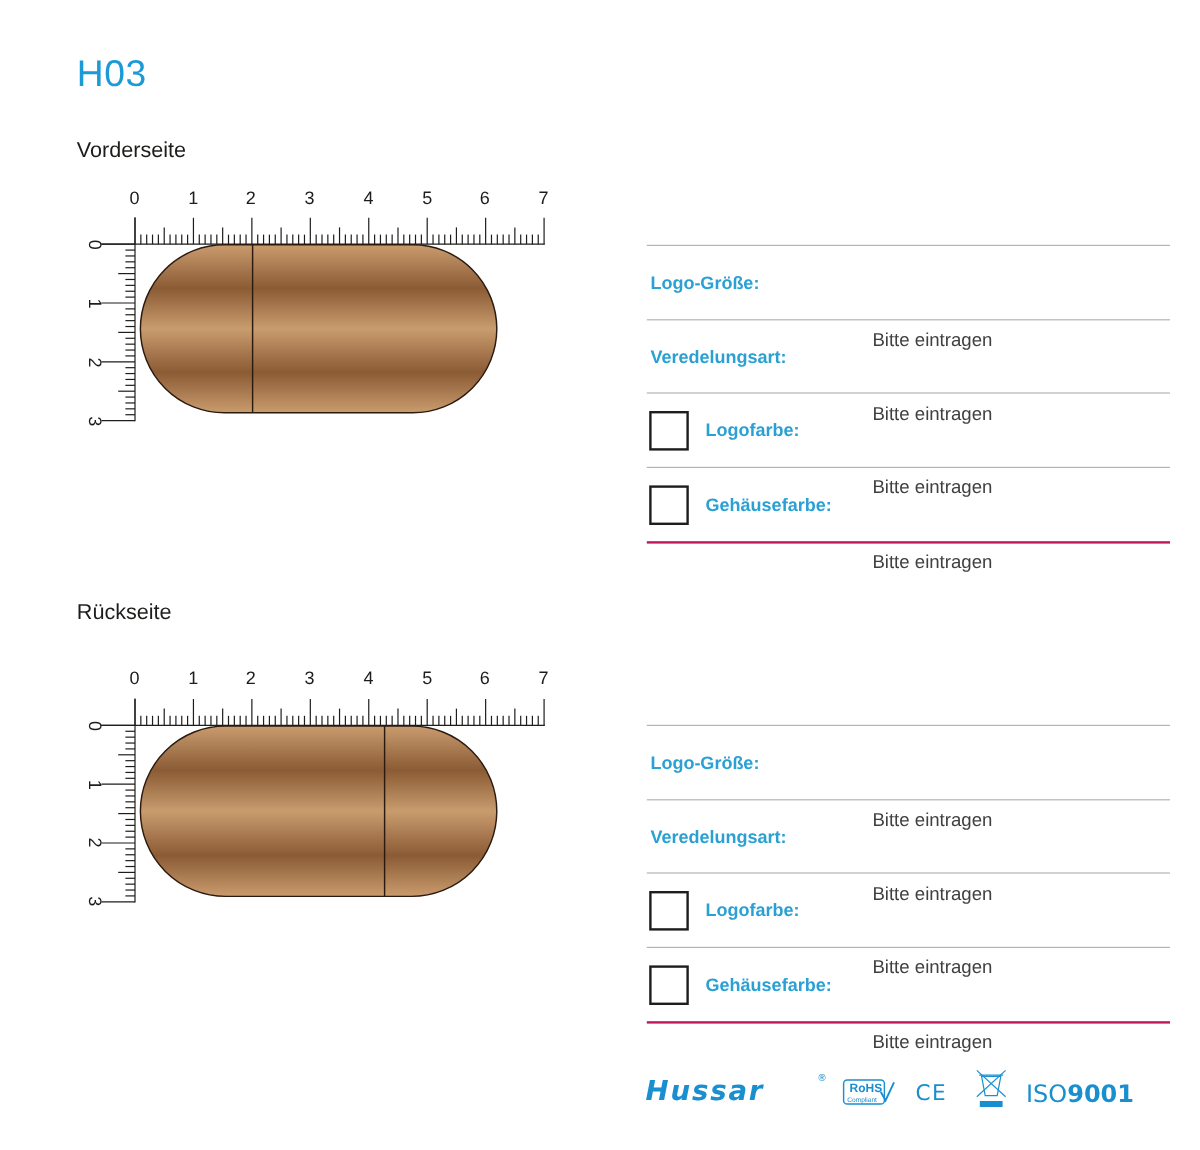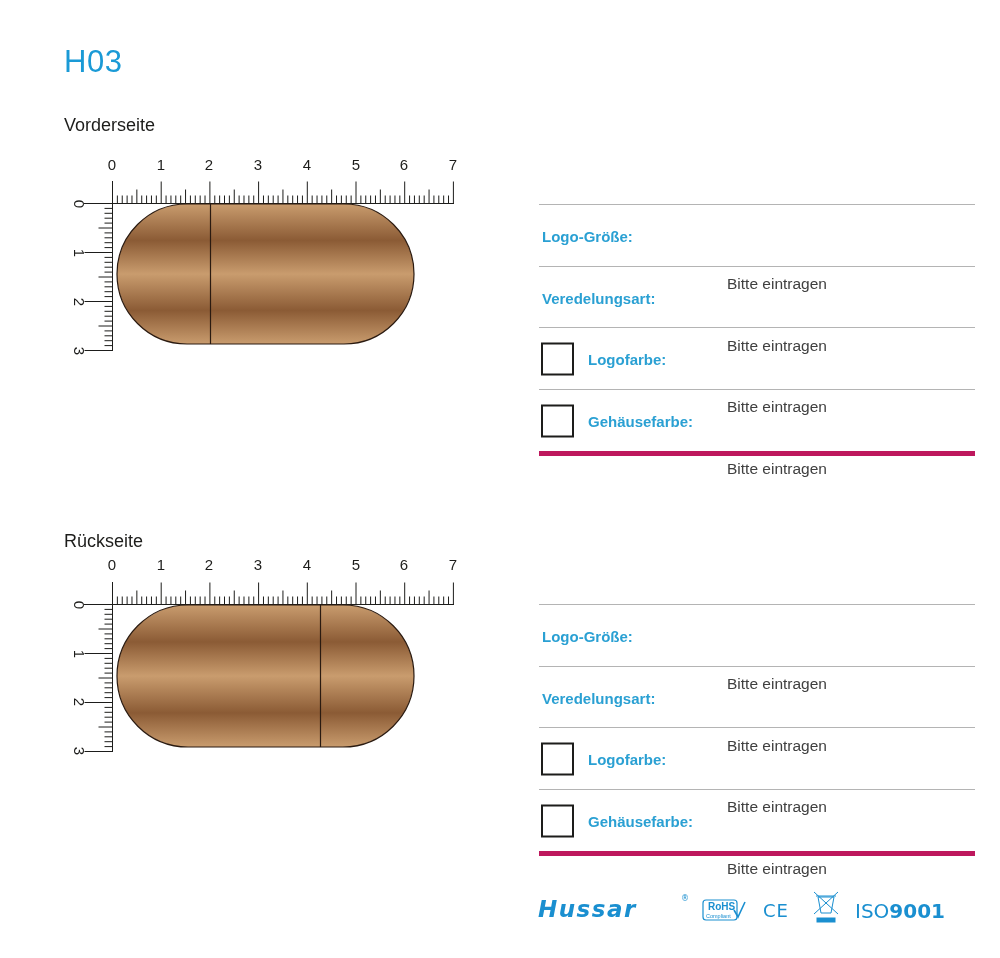--- a/index.html
+++ b/index.html
@@ -3,21 +3,21 @@
 <meta charset="utf-8">
 <style>
   html,body{margin:0;padding:0;background:#fff;}
   body{width:1000px;height:958px;position:relative;overflow:hidden;font-family:"Liberation Sans","DejaVu Sans",sans-serif;color:#1d1d1b;}
   .abs{position:absolute;}
   .title{left:64px;top:44px;font-size:31px;font-weight:normal;color:#1a9ad6;letter-spacing:0.5px;}
   .section-title{left:64px;font-size:18px;font-weight:normal;color:#1d1d1b;}
   .ruler{left:60px;}
   .spec-table{left:539px;width:436px;}
   .spec-row{position:absolute;left:0;width:436px;height:61px;border-top:1px solid #b4b4b4;}
-  .spec-row.last{border-bottom:5px solid #be185d;}
+  .spec-row.last{border-bottom:2px solid #be185d;}
   .spec-label{position:absolute;top:50%;transform:translateY(-50%);left:3px;font-size:15px;font-weight:bold;color:#2aa0d3;white-space:nowrap;}
   .spec-label.with-box{left:49px;}
   .spec-value{position:absolute;top:50%;transform:translateY(-50%);left:188px;font-size:15.5px;color:#404040;white-space:nowrap;margin-top:48px;}
   .color-box{position:absolute;left:2px;top:50%;transform:translateY(-50%);width:33px;height:33px;border:2px solid #1d1d1b;box-sizing:border-box;background:#fff;cursor:pointer;}
   .footer{left:538px;top:888px;width:420px;height:44px;}
 </style>
 </head>
 <body>
 
 <div class="abs title">H03</div>
@@ -185,21 +185,21 @@
     <span class="spec-label with-box">Logofarbe:</span>
     <span class="spec-value">Bitte eintragen</span>
   </div>
   <div class="spec-row last" style="top:185px;">
     <span class="color-box"></span>
     <span class="spec-label with-box">Gehäusefarbe:</span>
     <span class="spec-value">Bitte eintragen</span>
   </div>
 </div>
 
-<div class="abs section-title" style="top:531px;">Rückseite</div>
+<div class="abs section-title" style="top:500px;">Rückseite</div>
 
 <svg class="abs ruler" style="left:60px;top:550px;" width="410" height="215" viewBox="60 550 410 215">
   <defs>
     <linearGradient id="pillGradB" x1="0" y1="0" x2="0" y2="1">
       <stop offset="0" stop-color="#c99c6e"></stop>
       <stop offset="0.26" stop-color="#8b5b35"></stop>
       <stop offset="0.5" stop-color="#c99c6e"></stop>
       <stop offset="0.76" stop-color="#8b5b35"></stop>
       <stop offset="1" stop-color="#c99c6e"></stop>
     </linearGradient>

